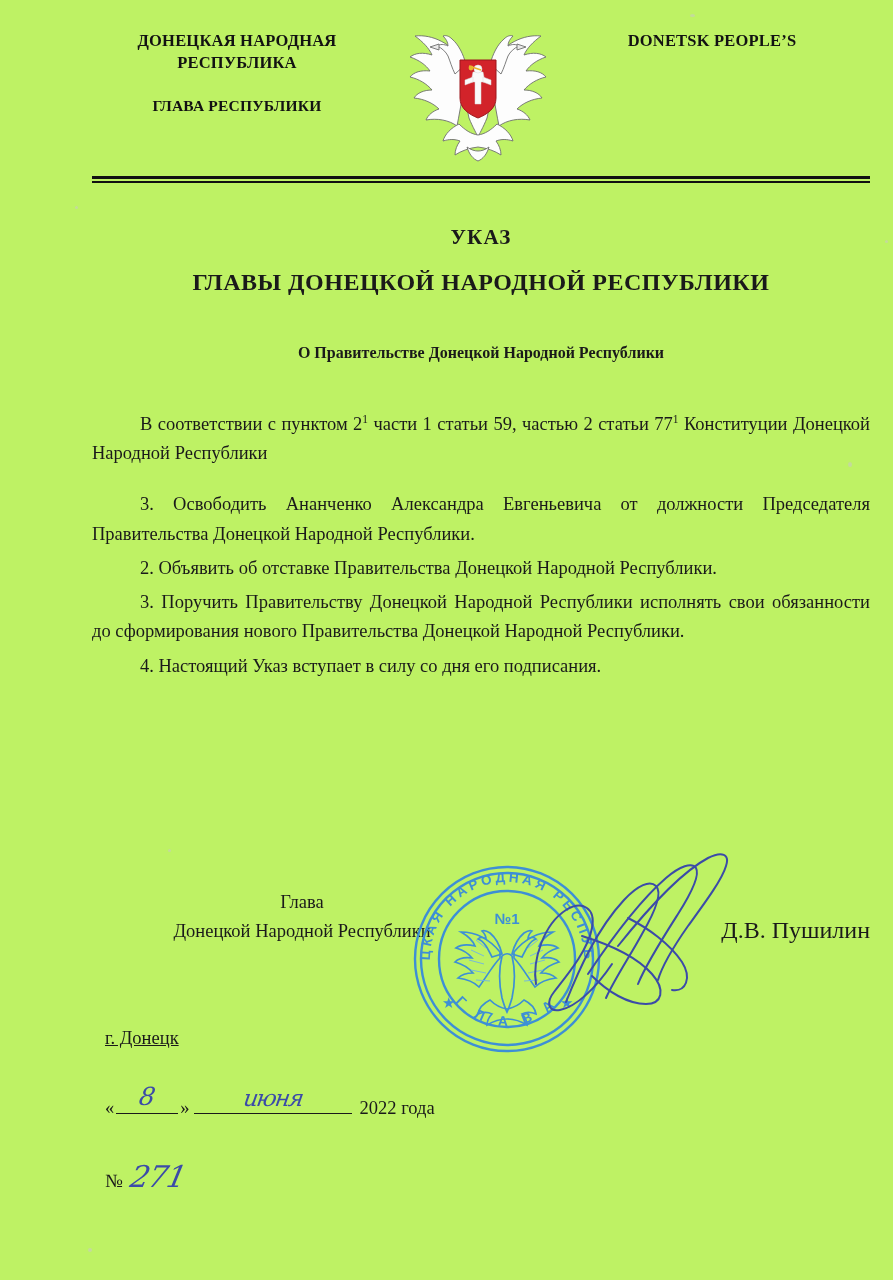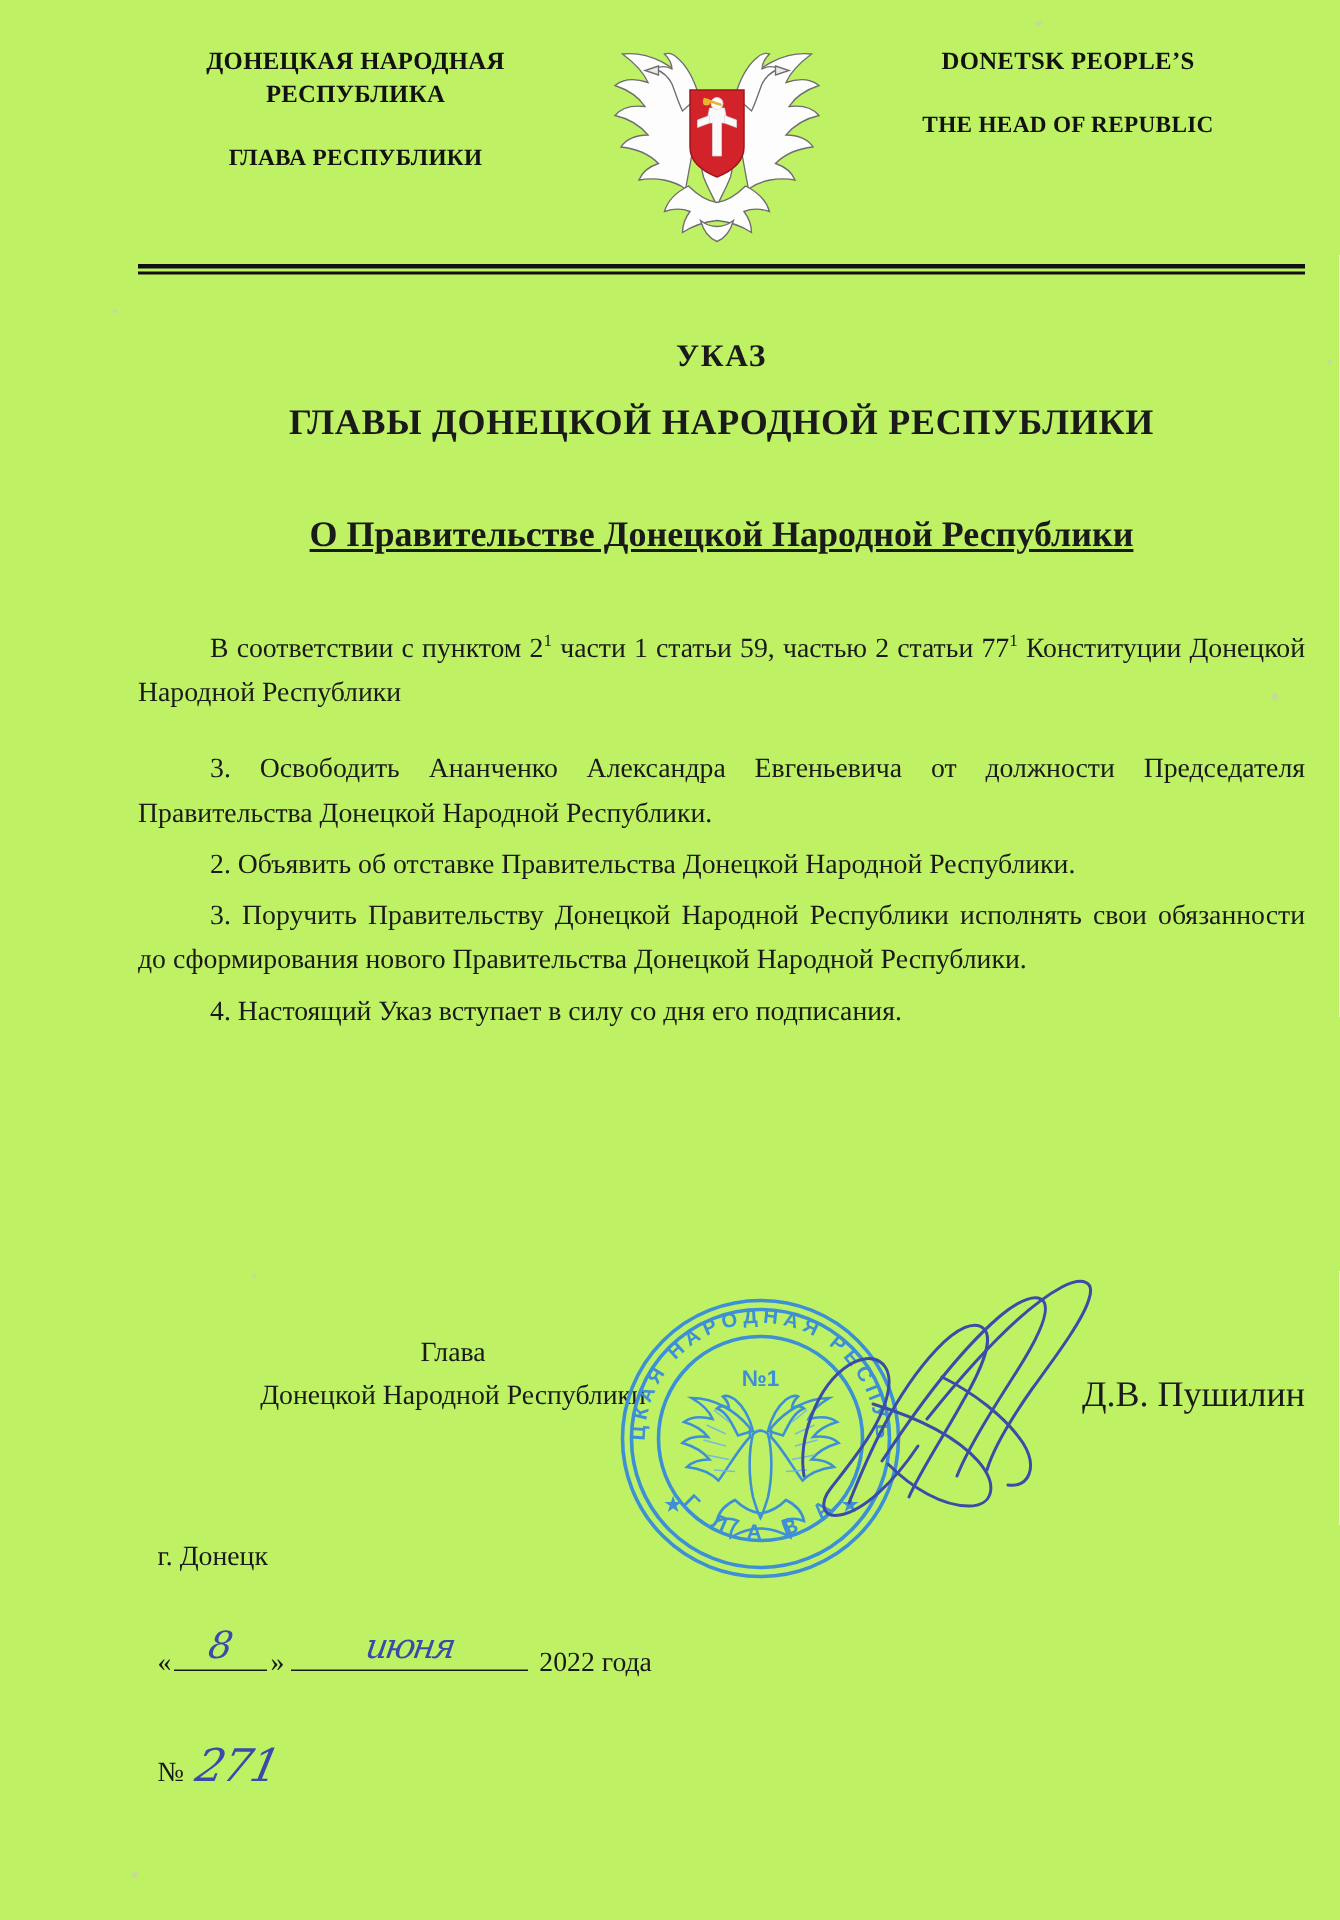--- a/index.html
+++ b/index.html
@@ -92,23 +92,22 @@
   .decree-authority {
     text-align: center;
     font-weight: bold;
     font-size: 24px;
     letter-spacing: 0.5px;
     margin: 19px 0 0 0;
   }
   .decree-subject {
     text-align: center;
     font-weight: bold;
-    font-size: 24px;
+    font-size: 16px;
     margin: 48px 0 0 0;
-    text-decoration: underline;
   }
   .preamble {
     margin: 48px 0 0 0;
     font-size: 18.5px;
     line-height: 1.58;
     text-align: justify;
     text-indent: 48px;
     hyphens: none;
   }
   .preamble sup { font-size: 0.62em; vertical-align: super; line-height: 0; }
@@ -178,20 +177,21 @@
   
   .footer {
     position: absolute;
     left: 105px;
     top: 1028px;
     width: 600px;
   }
   .city {
     font-size: 18.5px;
     margin: 0;
+    text-decoration: underline;
   }
   .date-row {
     margin-top: 42px;
     font-size: 18.5px;
     display: flex;
     align-items: baseline;
     white-space: nowrap;
   }
   .quo { font-size: 18.5px; }
   .blank-day {
@@ -258,21 +258,20 @@
   <div class="letterhead">
 
     <div class="lh-col left">
       <div>ДОНЕЦКАЯ НАРОДНАЯ</div>
       <div>РЕСПУБЛИКА</div>
       <div class="lh-sub">ГЛАВА РЕСПУБЛИКИ</div>
     </div>
 
     <div class="lh-col right">
       <div>DONETSK PEOPLE’S</div>
-      <div class="lh-sub">THE HEAD OF REPUBLIC</div>
     </div>
 
     <div class="emblem-wrap">
       <svg viewBox="0 0 150 155" xmlns="http://www.w3.org/2000/svg">
         <g stroke="#6e6e6e" stroke-width="0.9" fill="#fdfdfd">
 
           <path d="M60 52 C48 36 30 26 12 28 C20 34 26 40 29 47 C20 44 12 45 7 49 C16 52 23 57 27 63
                    C18 62 11 64 7 69 C16 71 24 76 29 82 C21 82 14 85 11 90 C21 91 30 95 36 101
                    C30 103 25 107 23 112 C34 110 46 112 54 118 C56 108 58 96 60 86 Z"></path>
 

